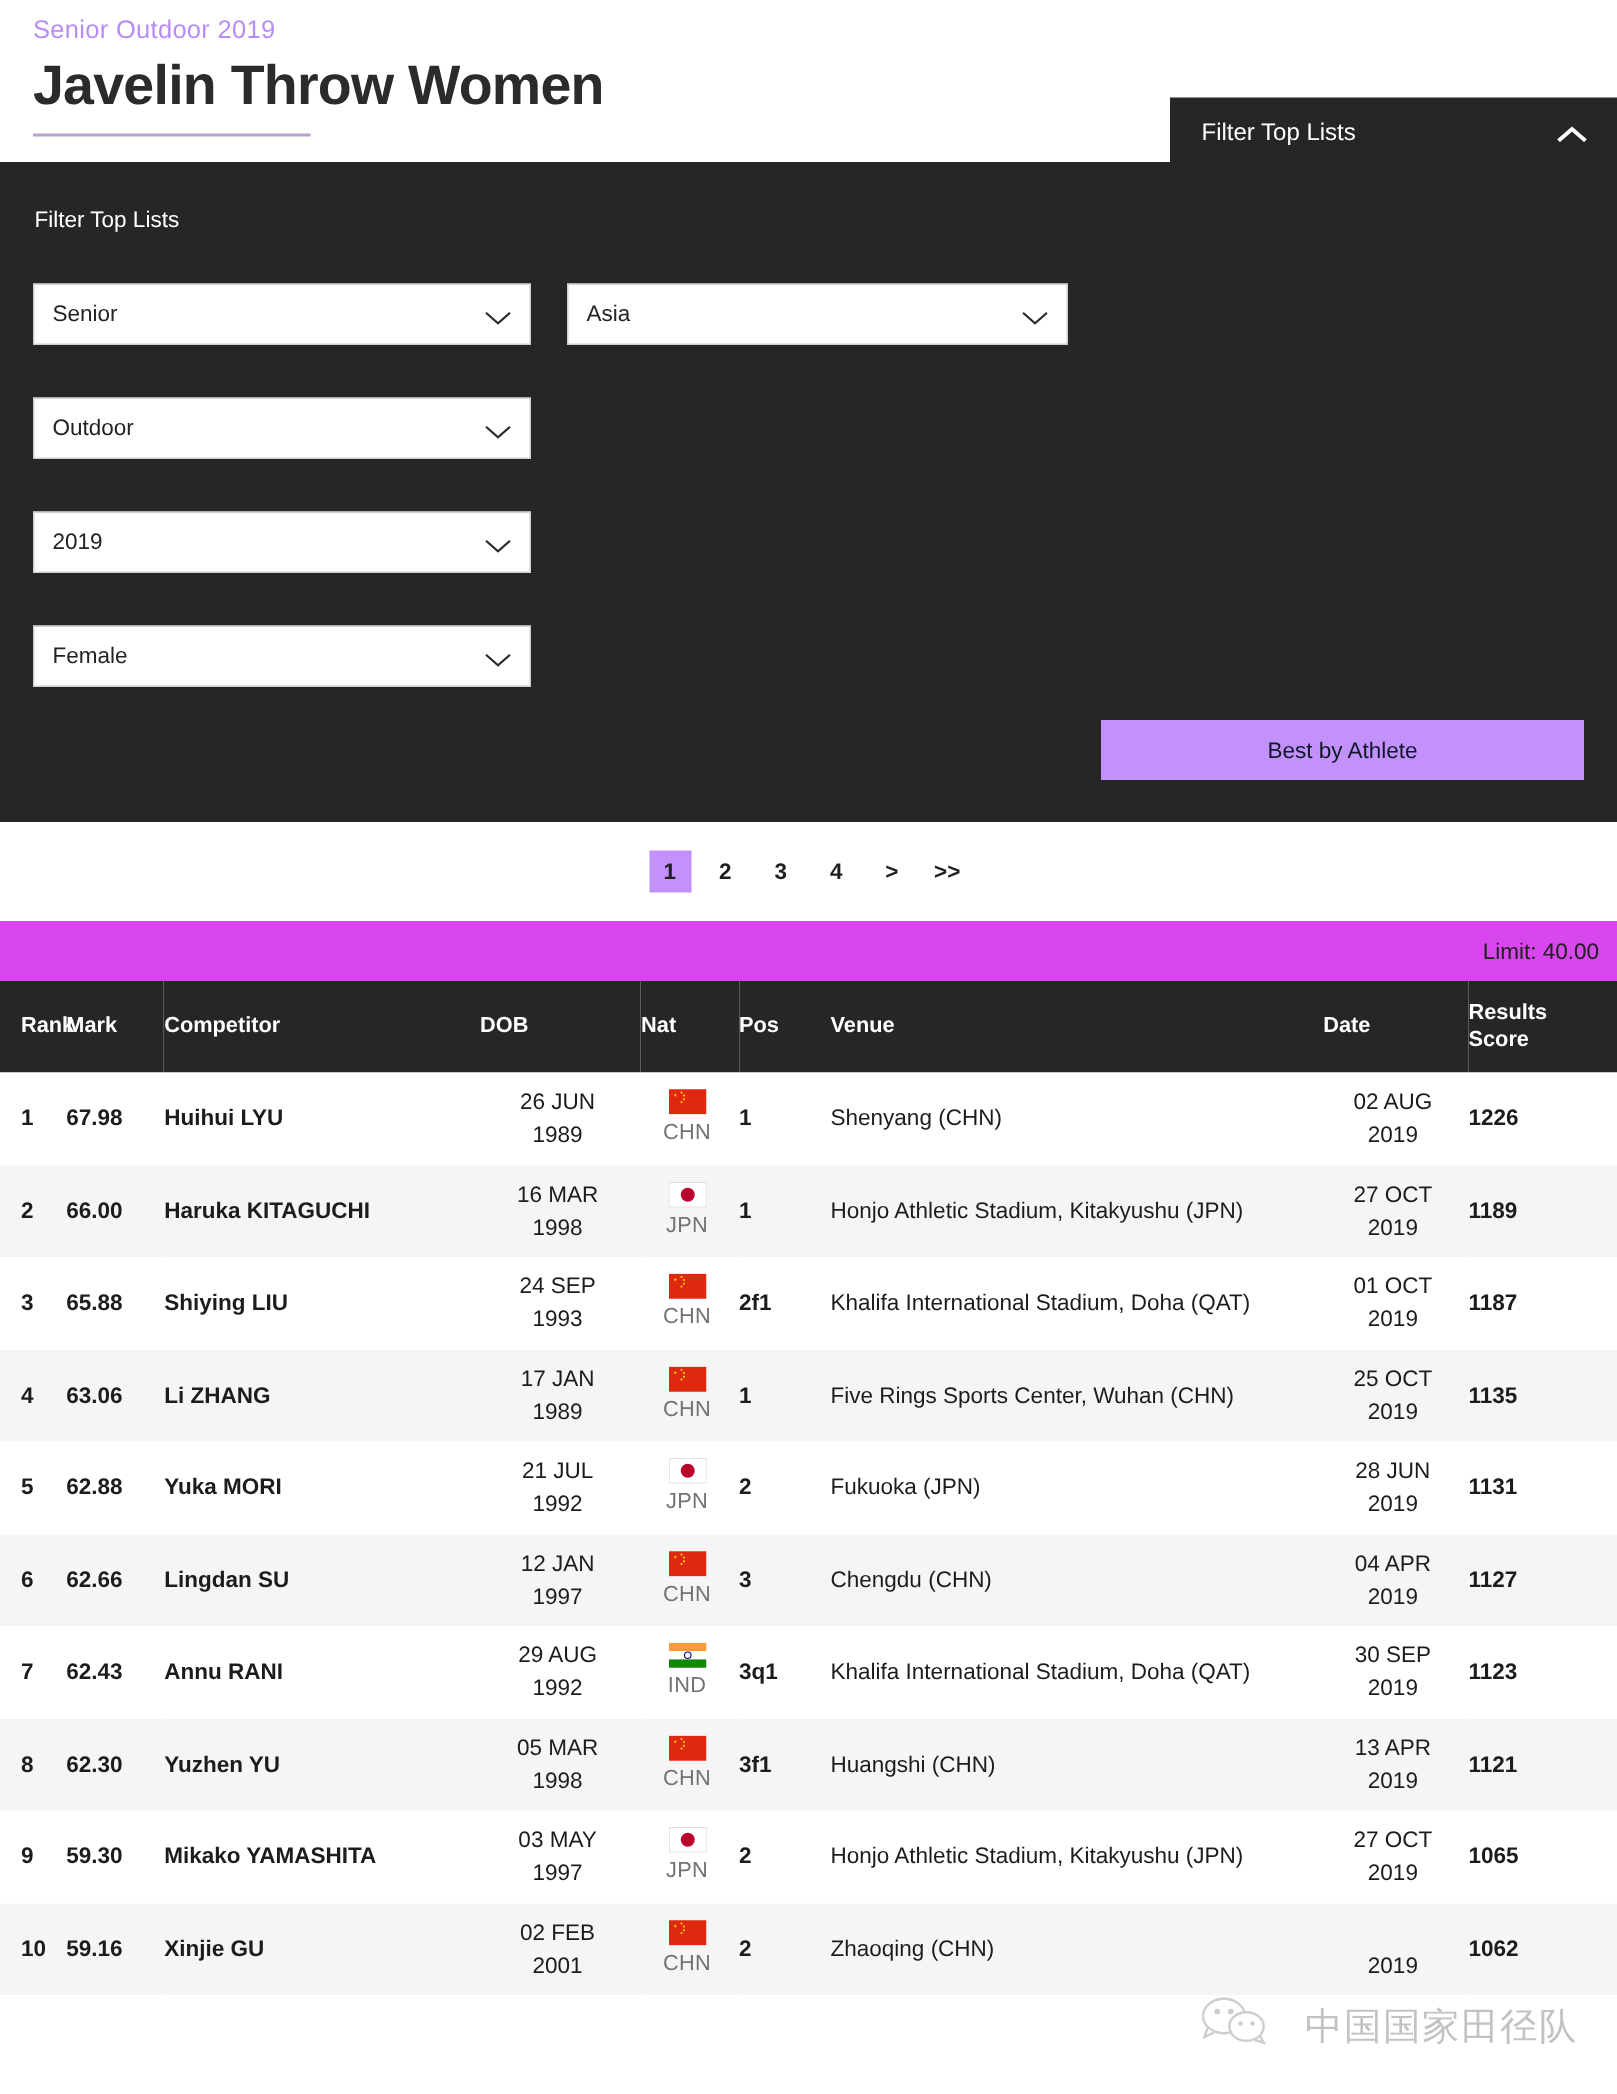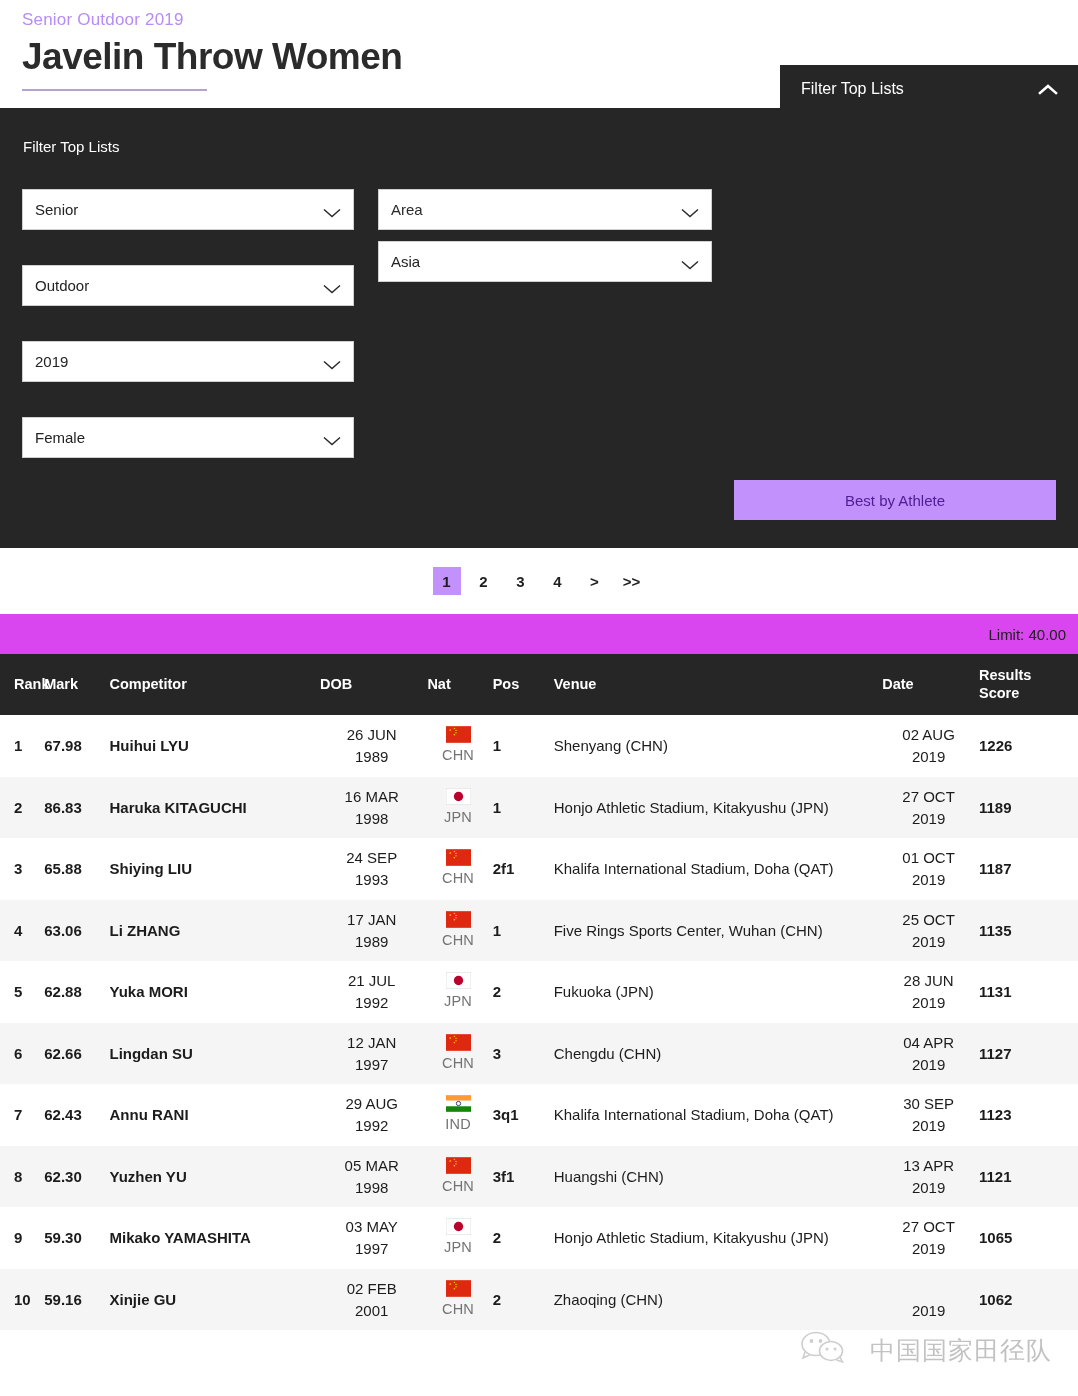--- a/index.html
+++ b/index.html
@@ -105,21 +105,21 @@
   .toggle-btn {
     flex: 1;
     display: flex;
     align-items: center;
     justify-content: center;
     font-size: 15px;
     color: #232323;
     background: #f4f4f4;
     cursor: pointer;
   }
-  .toggle-btn.active { background: #c391fb; color: #4c1d95; }
+  .toggle-btn.active { background: #c391fb; color: #0f172a; }
 
   
   .pager {
     background: #ffffff;
     height: 66px;
     display: flex;
     align-items: center;
     justify-content: center;
     gap: 9px;
   }
@@ -273,28 +273,20 @@
         <span class="caret">
           <svg viewBox="0 0 18 11" aria-hidden="true">
               <path d="M1 2 L9 9 L17 2" fill="none" stroke="#2c2c2c" stroke-width="1.5"></path>
             </svg>
         </span>
       </div>
     </div>
 
 
     <div class="col-c">
-      <div class="select tight placeholder">
-        <span>Area</span>
-        <span class="caret">
-          <svg viewBox="0 0 18 11" aria-hidden="true">
-              <path d="M1 2 L9 9 L17 2" fill="none" stroke="#2c2c2c" stroke-width="1.5"></path>
-            </svg>
-        </span>
-      </div>
       <div class="select">
         <span>Asia</span>
         <span class="caret">
           <svg viewBox="0 0 18 11" aria-hidden="true">
               <path d="M1 2 L9 9 L17 2" fill="none" stroke="#2c2c2c" stroke-width="1.5"></path>
             </svg>
         </span>
       </div>
     </div>
   </div>
@@ -358,21 +350,21 @@
         <td class="c-pos">1</td>
         <td class="c-venue">Shenyang (CHN)</td>
         <td class="c-date">
           <span class="two-line">02 AUG</span>
           <span class="two-line">2019</span>
         </td>
         <td class="c-score">1226</td>
       </tr>
       <tr class="even">
         <td class="c-rank">2</td>
-        <td class="c-mark">86.83</td>
+        <td class="c-mark">66.00</td>
         <td class="c-comp">Haruka KITAGUCHI</td>
         <td class="c-dob">
           <span class="two-line">16 MAR</span>
           <span class="two-line">1998</span>
         </td>
         <td class="c-nat">
           <span class="nat-cell">
             <span>
               <svg class="flag" viewBox="0 0 30 20">
                 <rect width="30" height="20" fill="#ffffff" stroke="#dcdcdc" stroke-width="1"></rect>

